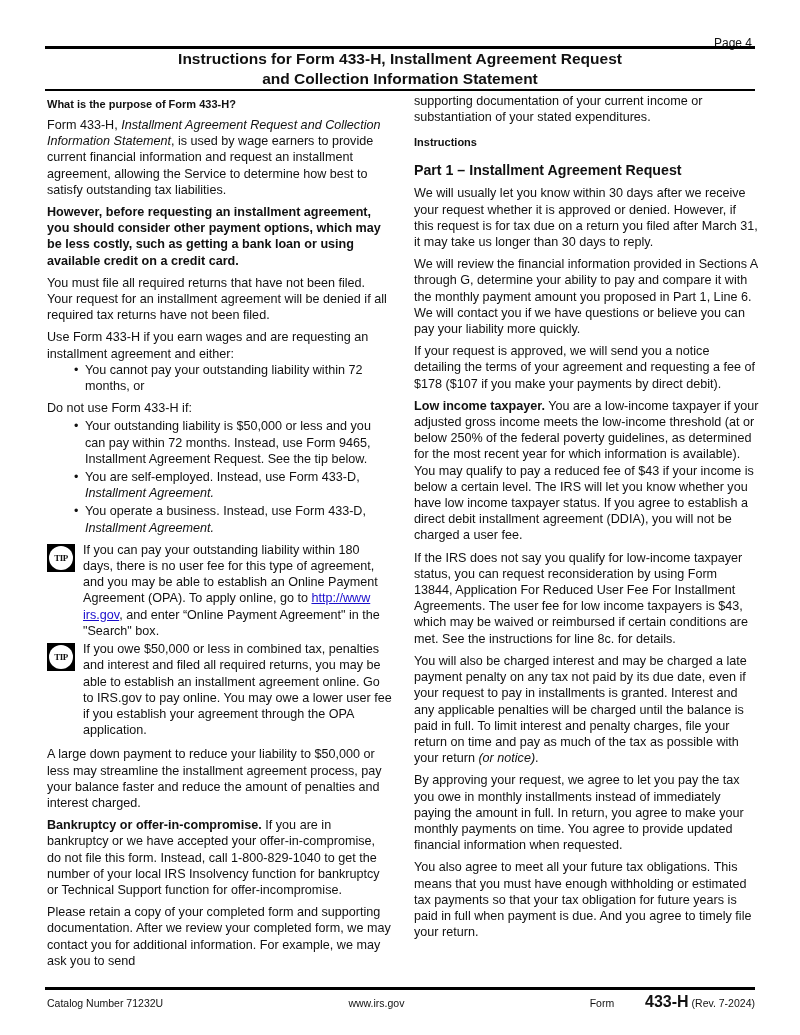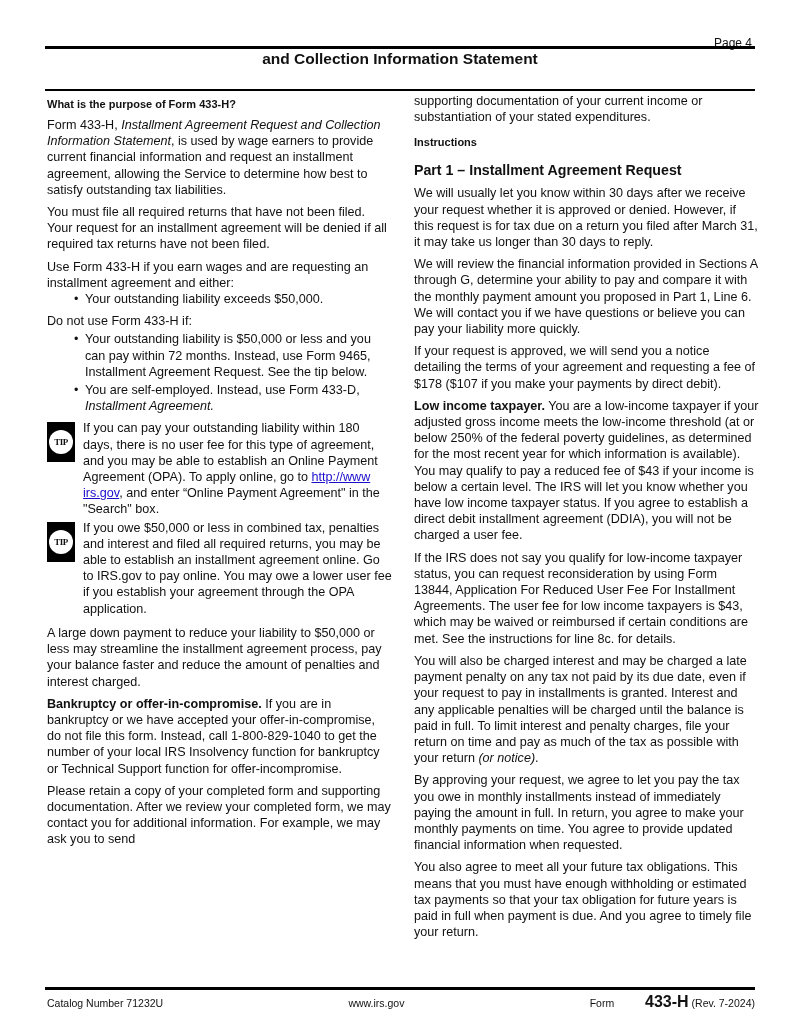--- a/index.html
+++ b/index.html
@@ -11,48 +11,51 @@
   .col { position: absolute; top: 93px; font-size: 12.6px; line-height: 16.2px; }
   .col.left { left: 47px; width: 345px; }
   .col.right { left: 414px; width: 345px; }
   .col p { margin: 0 0 6px 0; }
   .h1 { font-weight: bold; font-size: 11px; margin: 2px 0 4px 0; line-height: 18px; }
   .h2 { font-weight: bold; font-size: 11px; margin: 8px 0 6px 0; line-height: 18px; }
   ul { margin: 0 0 6px 0; padding-left: 0; list-style: none; }
   ul li { position: relative; padding-left: 38px; margin-bottom: 2px; }
   ul li:before { content: "•"; position: absolute; left: 27px; }
   .tip { display: flex; margin-bottom: 2px; }
-  .tip-icon { flex: 0 0 28px; height: 40px; margin-right: 8px; margin-top: 2px; background: #000; display: flex; align-items: center; justify-content: center; }
+  .tip-icon { flex: 0 0 28px; height: 28px; margin-right: 8px; margin-top: 2px; background: #000; display: flex; align-items: center; justify-content: center; }
   .tip-icon span { width: 24px; height: 24px; border-radius: 50%; background: #fff; display: flex; align-items: center; justify-content: center; font-family: "Liberation Serif", serif; font-weight: bold; font-size: 9px; letter-spacing: -0.5px; }
   a { color: #1a0dcc; text-decoration: underline; }
   .footer { position: absolute; left: 47px; right: 45px; top: 993px; font-size: 10.5px; display: flex; justify-content: space-between; align-items: baseline; }
   .footer .form-num { font-weight: bold; font-size: 16px; margin-left: 28px; }
 </style>
 </head>
 <body>
 
 <div class="page-num">Page 4</div>
 <div class="rule-thick" style="top:46px;"></div>
 <div class="title">
+  <div>Instructions for Form 433-H, Installment Agreement Request</div>
   <div>and Collection Information Statement</div>
 </div>
 <div class="rule-thin" style="top:89px;"></div>
 
 <div class="col left">
   <div class="h1">What is the purpose of Form 433-H?</div>
   <p><span>Form 433-H, </span><i>Installment Agreement Request and Collection Information Statement</i><span>, is used by wage earners to provide current financial information and request an installment agreement, allowing the Service to determine how best to satisfy outstanding tax liabilities.</span></p>
+  <p><b>However, before requesting an installment agreement, you should consider other payment options, which may be less costly, such as getting a bank loan or using available credit on a credit card.</b></p>
   <p>You must file all required returns that have not been filed. Your request for an installment agreement will be denied if all required tax returns have not been filed.</p>
   <p style="margin-bottom:0">Use Form 433-H if you earn wages and are requesting an installment agreement and either:</p>
   <ul>
-    <li>Your outstanding liability exceeds $50,000.</li>
+    <li>You cannot pay your outstanding liability within 72 months, or</li>
   </ul>
   <p style="margin-bottom:2px">Do not use Form 433-H if:</p>
   <ul>
     <li><span>Your outstanding liability is $50,000 or less and you can pay within 72 months. Instead, use Form 9465, Installment Agreement Request. See the tip below.</span></li>
     <li><span>You are self-employed. Instead, use Form 433-D, </span><i>Installment Agreement.</i></li>
+    <li><span>You operate a business. Instead, use Form 433-D, </span><i>Installment Agreement.</i></li>
   </ul>
   <div class="tip">
     <div class="tip-icon">
         <span>TIP</span>
       </div>
     <div><span>If you can pay your outstanding liability within 180 days, there is no user fee for this type of agreement, and you may be able to establish an Online Payment Agreement (OPA). To apply online, go to </span><a>http://www irs.gov</a><span>, and enter “Online Payment Agreement" in the "Search" box.</span></div>
   </div>
   <div class="tip" style="margin-bottom:8px">
     <div class="tip-icon">
         <span>TIP</span>

